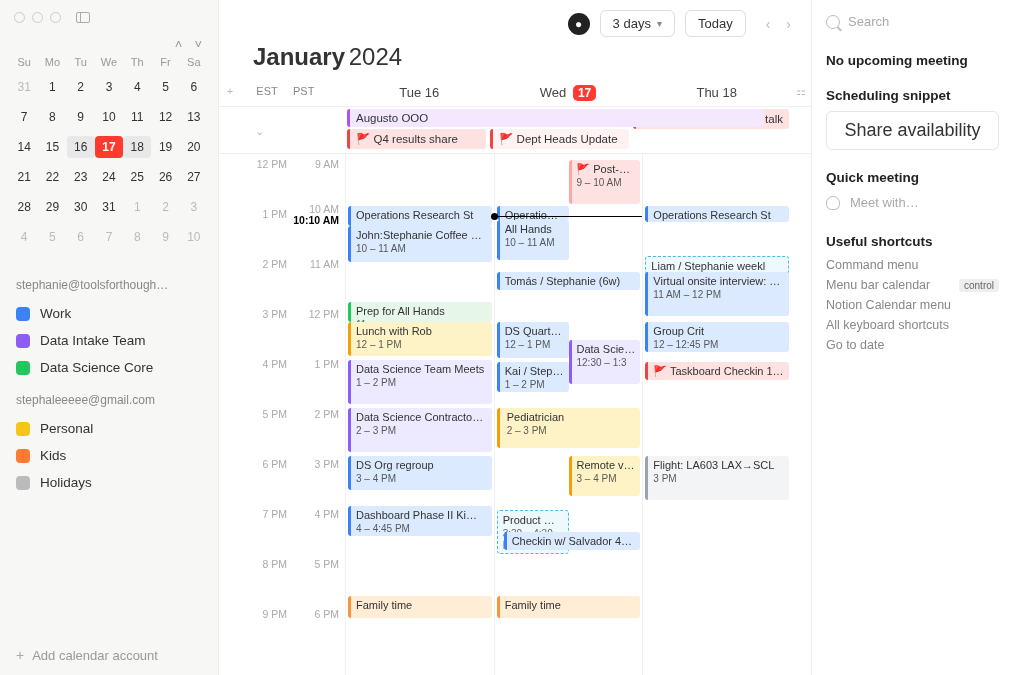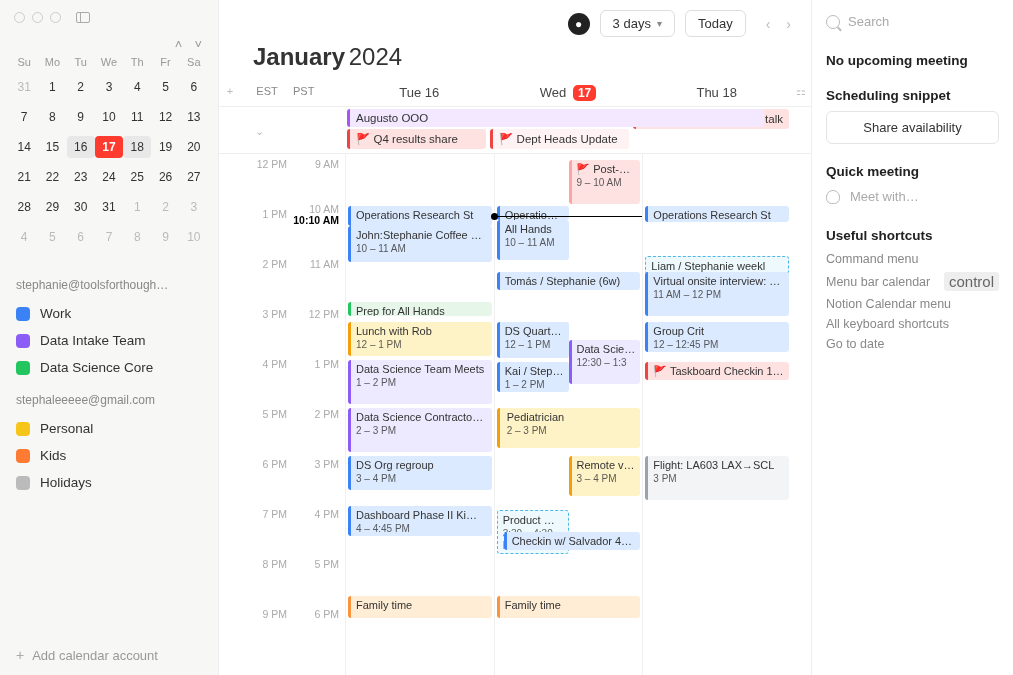--- a/index.html
+++ b/index.html
@@ -53,25 +53,25 @@
 .ev .s { font-size: 10px; opacity: 0.8; }
 .ev.half { right: 50%; }
 .ev.halfr { left: 50%; }
 .nowline { position: absolute; left: 0; right: 0; height: 1px; background: #000; z-index: 5; }
 .nowline::before { content: ''; position: absolute; left: -4px; top: -3px; width: 7px; height: 7px; background: #000; border-radius: 50%; }
 .sidebar-right { width: 201px; padding: 10px 14px; display: flex; flex-direction: column; gap: 14px; font-size: 13px; }
 .search-row { display: flex; align-items: center; gap: 8px; color: #aaa; padding: 4px 0; }
 .search-ico { width: 14px; height: 14px; border: 1.5px solid #bbb; border-radius: 50%; position: relative; }
 .search-ico::after { content: ''; position: absolute; width: 5px; height: 1.5px; background: #bbb; bottom: -2px; right: -3px; transform: rotate(45deg); }
 .sec-title { font-weight: 600; color: #222; font-size: 13.5px; margin-top: 6px; }
-.share-btn { border: 1px solid #e5e5e5; border-radius: 6px; padding: 8px; text-align: center; cursor: pointer; font-size: 13px; }
+.share-btn { border: 1px solid #e5e5e5; border-radius: 6px; padding: 8px; text-align: center; cursor: pointer; font-size: 18px; }
 .meet-row { display: flex; align-items: center; gap: 10px; color: #aaa; padding: 4px 0; }
 .person-ico { width: 14px; height: 14px; border: 1.5px solid #bbb; border-radius: 50% 50% 40% 40%; position: relative; }
 .shortcut-row { display: flex; justify-content: space-between; align-items: center; color: #888; padding: 3px 0; font-size: 12.5px; }
-.kbd { background: #eee; border-radius: 3px; padding: 1px 5px; font-size: 15px; color: #666; }
+.kbd { background: #eee; border-radius: 3px; padding: 1px 5px; font-size: 10px; color: #666; }
 .striped { background-image: repeating-linear-gradient(135deg, rgba(255,255,255,0.6) 0 3px, transparent 3px 6px); }
 .dashed { border: 1px dashed #4db8e8 !important; background: rgba(200,235,250,0.3) !important; margin-top: 34px; }
 </style>
 </head>
 <body>
 
 <div class="sidebar-left">
   <div class="window-controls">
     <span class="wc-dot"></span>
     <span class="wc-dot"></span>
@@ -241,21 +241,21 @@
         <div class="tm" style="top: 460px;">6 PM</div>
       </div>
     <div class="daycol" id="col0">
         <div class="ev " style="top: 52px; height: 20px; background: rgb(219, 234, 254); border-left-color: rgb(59, 130, 246);">
           <div class="t">Operations Research St</div>
         </div>
         <div class="ev " style="top: 72px; height: 36px; background: rgb(219, 234, 254); border-left-color: rgb(59, 130, 246);">
           <div class="t">John:Stephanie Coffee Chat</div>
           <div class="s">10 – 11 AM</div>
         </div>
-        <div class="ev " style="top: 148px; height: 14px; background: rgb(230, 247, 234); border-left-color: rgb(34, 197, 94);">
+        <div class="ev " style="top: 148px; height: 20px; background: rgb(230, 247, 234); border-left-color: rgb(34, 197, 94);">
           <div class="t">Prep for All Hands</div>
           <div class="s">11:…</div>
         </div>
         <div class="ev " style="top: 168px; height: 34px; background: rgb(254, 243, 199); border-left-color: rgb(245, 158, 11);">
           <div class="t">Lunch with Rob</div>
           <div class="s">12 – 1 PM</div>
         </div>
         <div class="ev " style="top: 206px; height: 44px; background: rgb(237, 233, 254); border-left-color: rgb(139, 92, 246);">
           <div class="t">Data Science Team Meets</div>
           <div class="s">1 – 2 PM</div>

